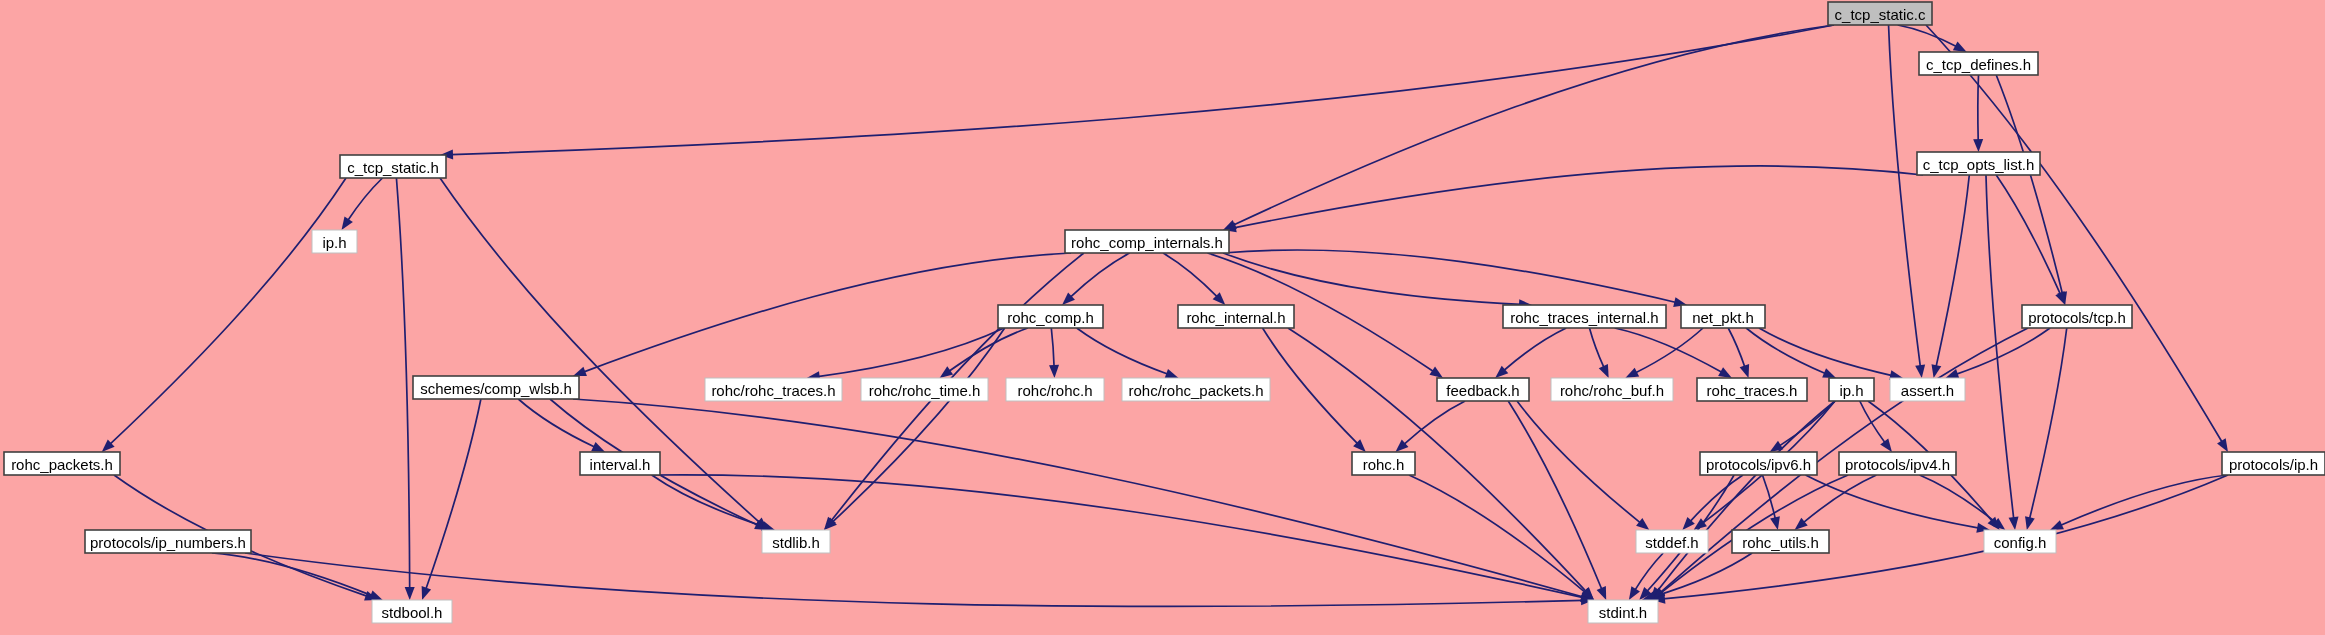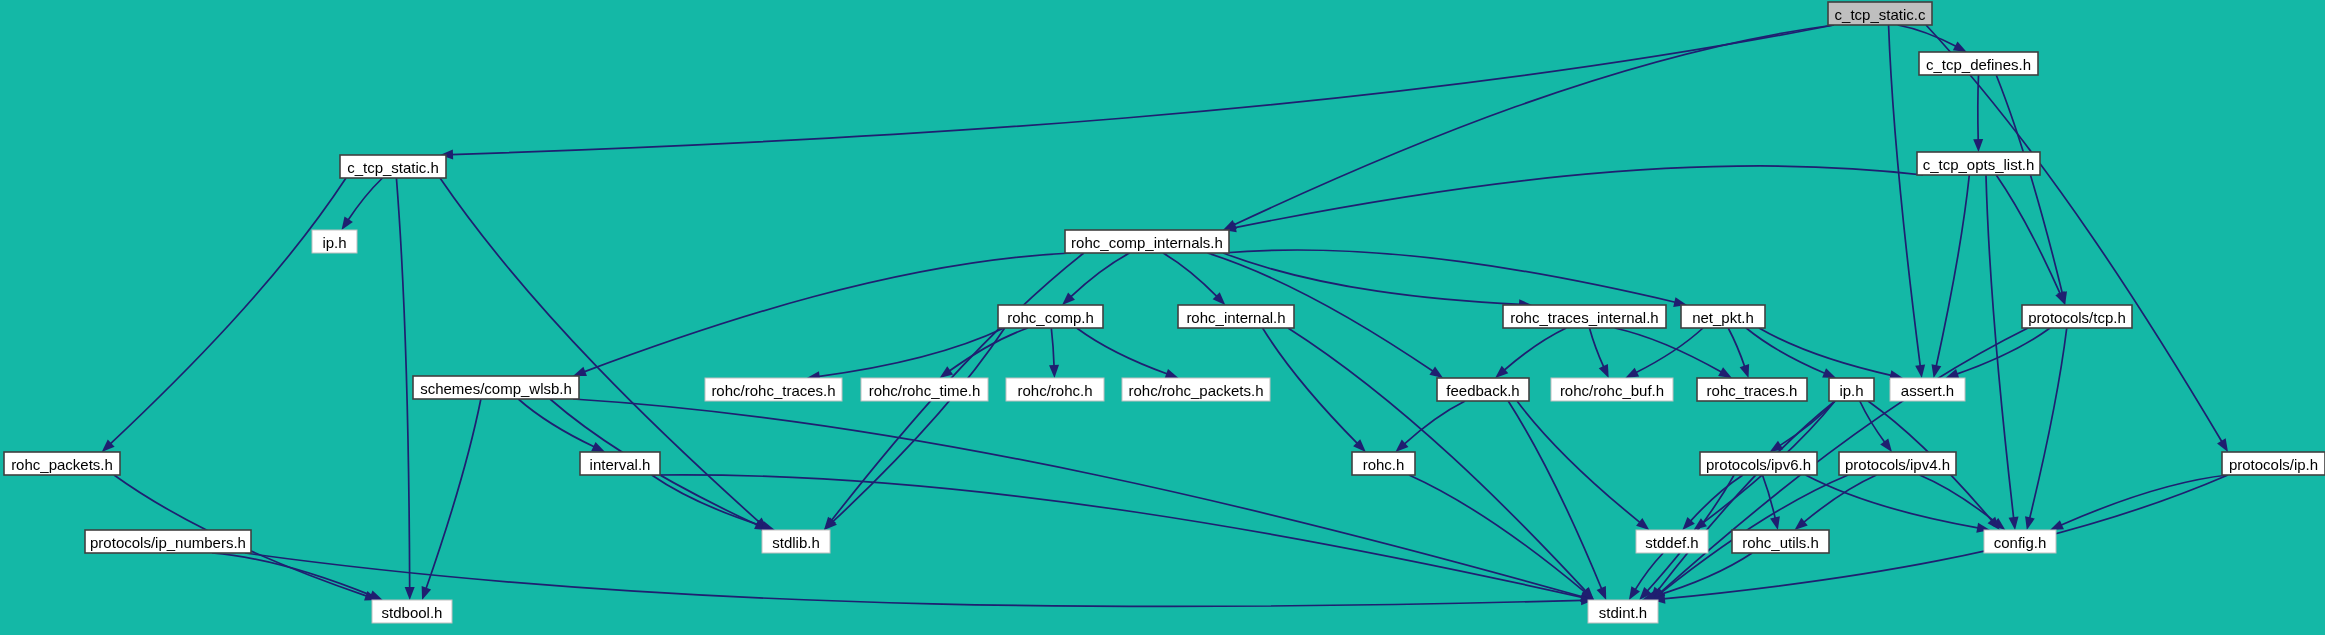--- a/index.html
+++ b/index.html
@@ -1,17 +1,17 @@
 <!DOCTYPE html>
 <html><head>
 <meta charset="utf-8">
 <style>
   html,body{margin:0;padding:0;background:#ffffff;}
   body{font-family:"Liberation Sans",sans-serif;}
-  #graph-wrap{position:relative;width:2325px;height:635px;background:#14b8a6;overflow:hidden;}
+  #graph-wrap{position:relative;width:2325px;height:635px;background:#fca5a5;overflow:hidden;}
   svg#graph{position:absolute;top:0;left:0;width:2325px;height:635px;display:block;}
   .node-rect{fill:#ffffff;}
   .node-rect.hdr{stroke:#bfbfbf;stroke-width:1;}
   .node-rect.bold{stroke:#404040;stroke-width:1.6;}
   .node-rect.root{fill:#bfbfbf;stroke:#404040;stroke-width:1.6;}
   .node-label{font-family:"Liberation Sans",sans-serif;font-size:15px;fill:#000000;text-anchor:middle;dominant-baseline:central;}
   .edge{fill:none;stroke:#1f1f70;stroke-width:1.7;}
   .arrow{fill:#1f1f70;stroke:none;}
 </style>
 </head>

